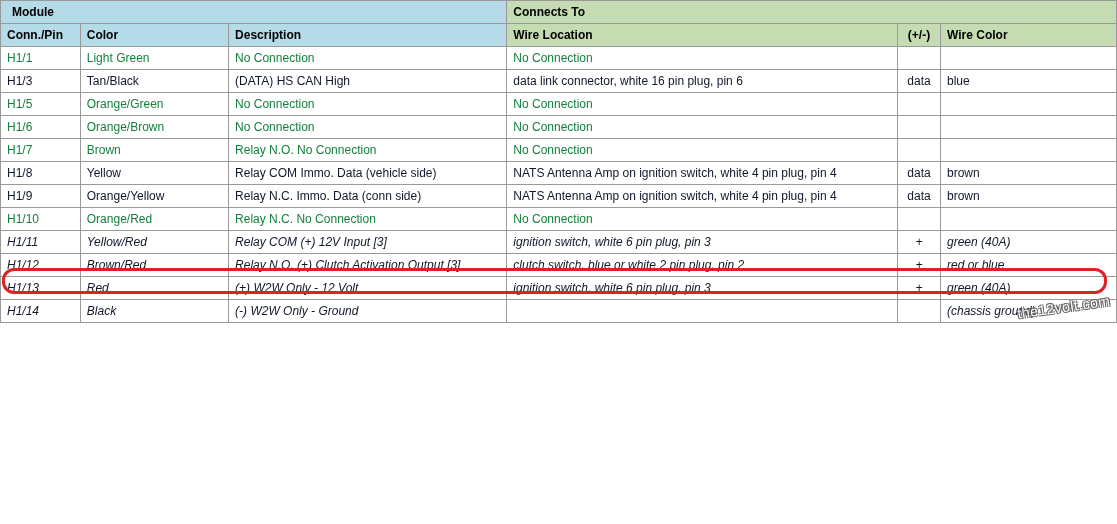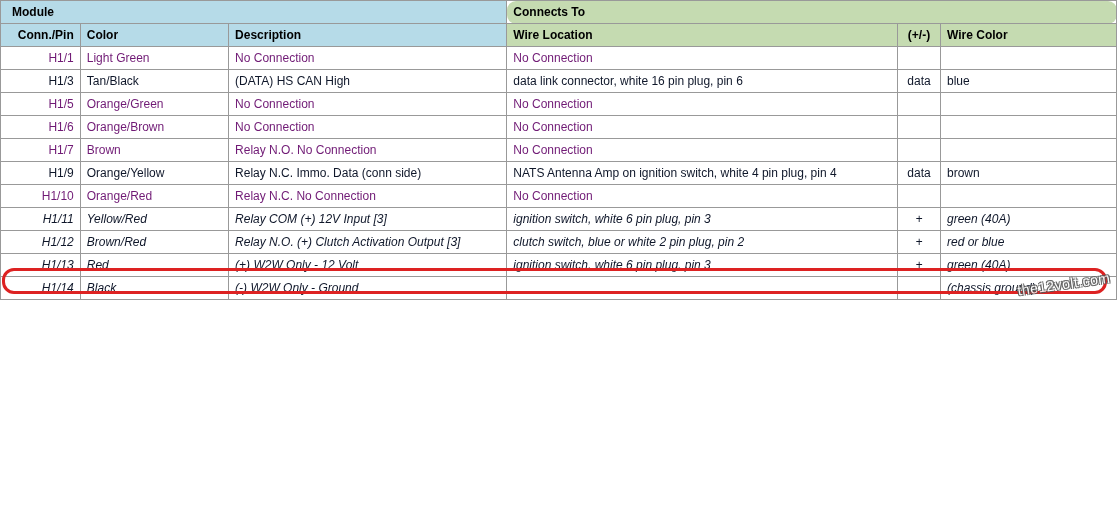--- a/index.html
+++ b/index.html
@@ -1,30 +1,30 @@
 <!DOCTYPE html>
 <html><head>
   <meta charset="utf-8">
   <style>
     * { margin: 0; padding: 0; box-sizing: border-box; }
     body { font-family: Arial, Helvetica, sans-serif; font-size: 12px; background: #fff; position: relative; width: 1117px; }
     table { border-collapse: collapse; width: 100%; }
     th, td { border: 1px solid #999; padding: 4px 6px; text-align: left; vertical-align: middle; height: 20px; }
     th { font-weight: bold; }
     .hdr-module { background: #b6dbe8; padding-left: 11px; }
-    .hdr-connects { background: #c5dbb1; border-radius: 9px; }
+    .hdr-connects { background: #c5dbb1; }
     .hdr-module-sub { background: #b6dbe8; }
     .hdr-connects-sub { background: #c5dbb1; }
-    .col-pin { width: 78px; text-align: right; }
+    .col-pin { width: 78px; }
     .col-color { width: 145px; }
     .col-desc { width: 272px; margin-top: 28px; }
     .col-loc { width: 382px; }
     .col-plus { width: 42px; text-align: center; }
     .col-wcolor { width: 172px; }
-    tr.inactive td { color: #701a75; }
+    tr.inactive td { color: #15803d; }
     tr.italic td { font-style: italic; }
     tr.active td { color: #0f172a; }
     .plus-cell { }
     .annotation {
       position: absolute;
       border: 3px solid #d22;
       border-radius: 12px;
       pointer-events: none;
     }
     .watermark {
@@ -93,20 +93,28 @@
       </tr>
       <tr class="inactive">
         <td class="col-pin">H1/7</td>
         <td class="col-color">Brown</td>
         <td class="col-desc">Relay N.O. No Connection</td>
         <td class="col-loc">No Connection</td>
         <td class="col-plus plus-cell"></td>
         <td class="col-wcolor"></td>
       </tr>
       <tr class="active">
+        <td class="col-pin">H1/8</td>
+        <td class="col-color">Yellow</td>
+        <td class="col-desc">Relay COM Immo. Data (vehicle side)</td>
+        <td class="col-loc">NATS Antenna Amp on ignition switch, white 4 pin plug, pin 4</td>
+        <td class="col-plus plus-cell">data</td>
+        <td class="col-wcolor">brown</td>
+      </tr>
+      <tr class="active">
         <td class="col-pin">H1/9</td>
         <td class="col-color">Orange/Yellow</td>
         <td class="col-desc">Relay N.C. Immo. Data (conn side)</td>
         <td class="col-loc">NATS Antenna Amp on ignition switch, white 4 pin plug, pin 4</td>
         <td class="col-plus plus-cell">data</td>
         <td class="col-wcolor">brown</td>
       </tr>
       <tr class="inactive">
         <td class="col-pin">H1/10</td>
         <td class="col-color">Orange/Red</td>

